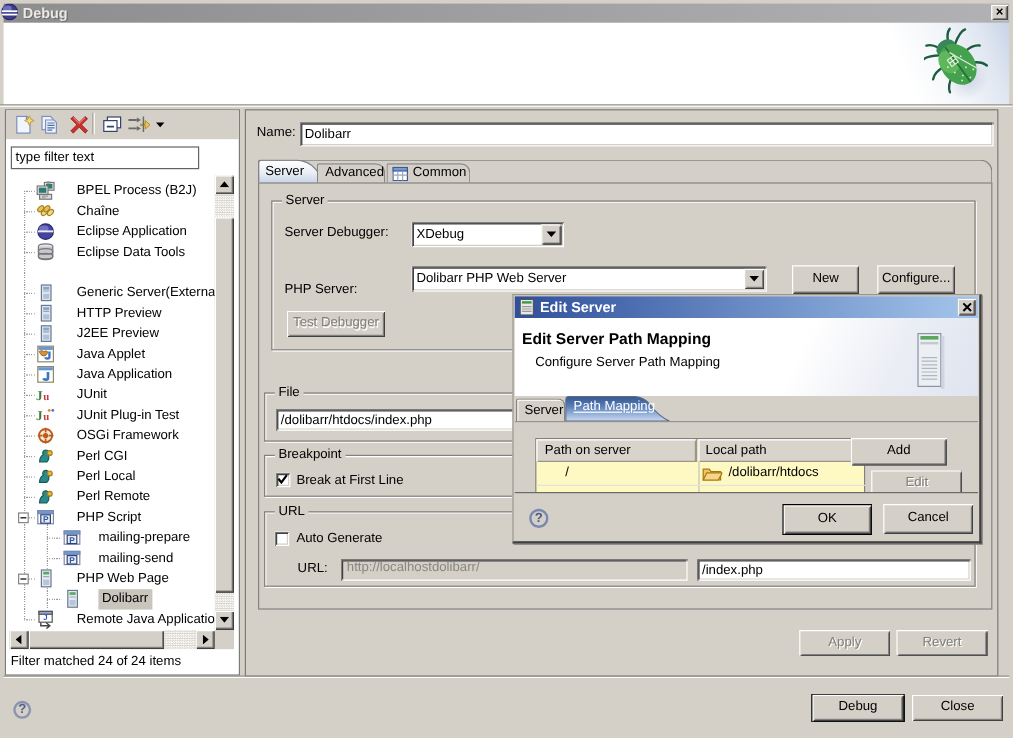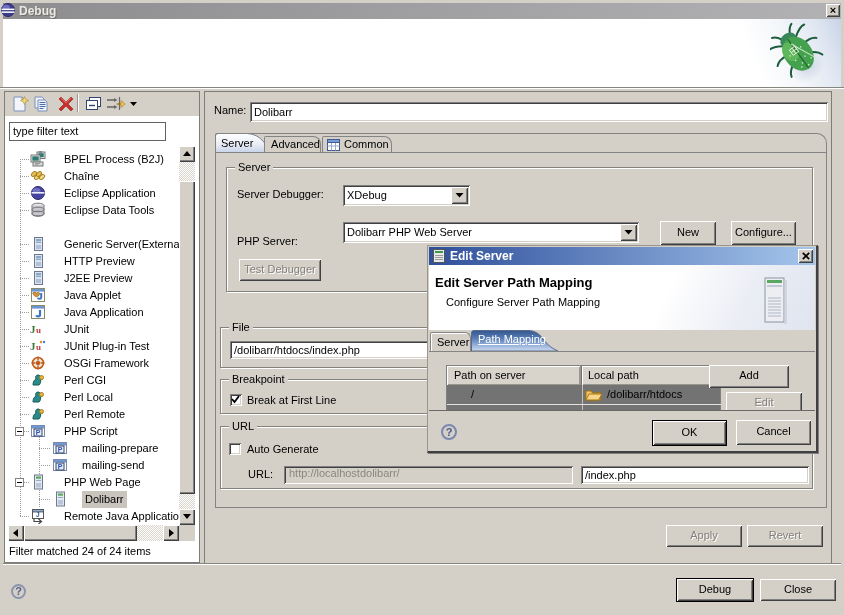--- a/index.html
+++ b/index.html
@@ -487,21 +487,21 @@
           <stop offset="1" stop-color="#cdd9ee"></stop>
     </linearGradient>
       </defs>
     <path d="M0.5,21 L0.5,3 Q0.5,0.5 3,0.5 L58,0.5 Q66,1 71,7.5 C75,13 79,17.5 87,21 Z" fill="url(#selTabEd)" stroke="#5a6a8a" stroke-width="1"></path>
   </svg>
   <div class="abs" style="left:50px; top:87px; color:#fff; text-decoration:underline; white-space:nowrap;">Path Mapping</div>
   <div class="abs" style="left:1px; top:105px; width:386px; height:1px; background:#848484;"></div>
 
   <div class="abs" style="left:1px; top:106px; width:386px; height:59px; background:#d4d0c8; overflow:hidden; border-bottom:1px solid #6a6a6a;">
 
-    <div class="abs" style="left:17px; top:13px; width:275px; height:46px; border:1px solid #808080; background:#737373;">
+    <div class="abs" style="left:17px; top:13px; width:275px; height:46px; border:1px solid #808080; background:#fef9c3;">
       <div class="abs" style="left:0; top:0; width:134px; height:19px; background:#d8d4cc; border-right:1px solid #9a968e; box-shadow:inset 1px 1px 0 #fff, inset -1px -1px 0 #9a968e;">
           <div style="margin:3px 0 0 7px;">Path on server</div>
         </div>
       <div class="abs" style="left:135px; top:0; width:139px; height:19px; background:#d8d4cc; box-shadow:inset 1px 1px 0 #fff, inset -1px -1px 0 #9a968e;">
           <div style="margin:3px 0 0 6px;">Local path</div>
         </div>
       <div class="abs" style="left:135px; top:19px; width:1px; height:27px; background:#c4c0b8;"></div>
       <div class="abs" style="left:0; top:38px; width:274px; height:1px; background:#e4e2dc;"></div>
       <div class="abs" style="left:24px; top:22px;">/</div>
       <svg class="abs" style="left:138px; top:22px;" width="17" height="13" viewBox="0 0 17 13">

